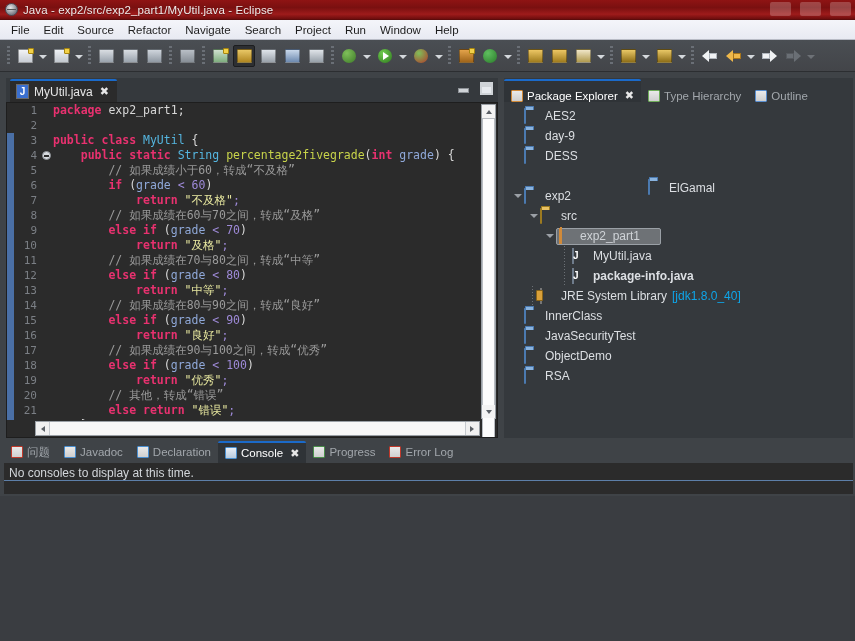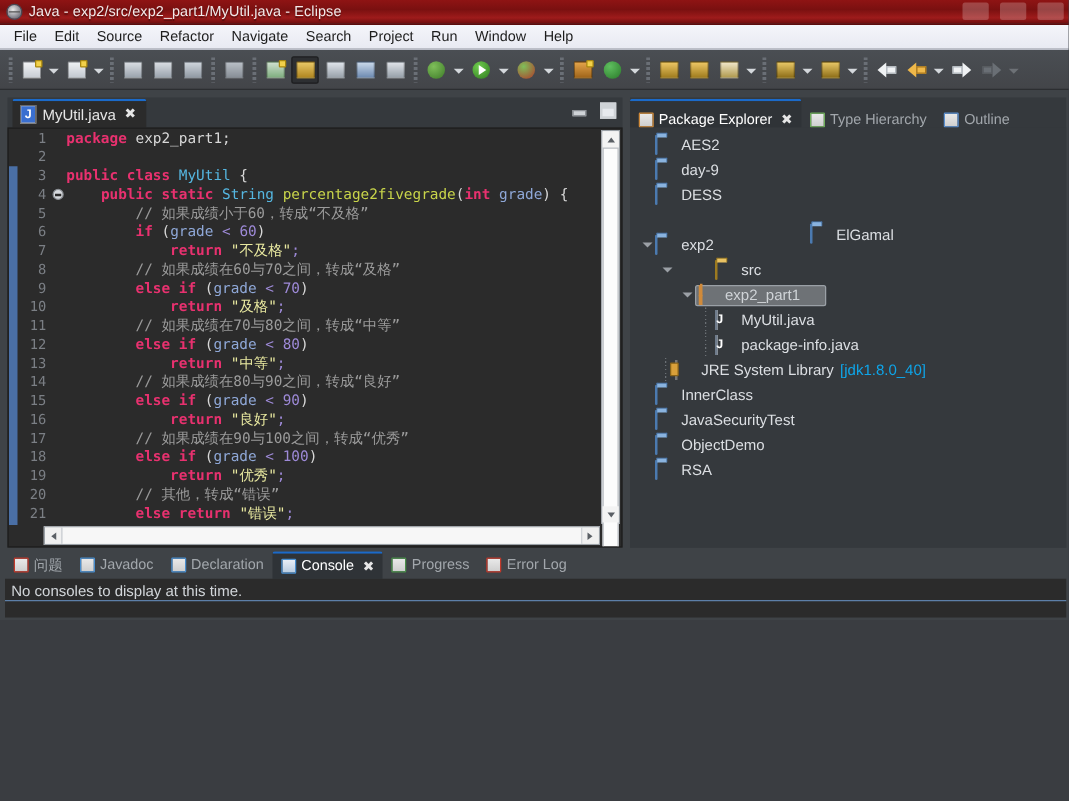--- a/index.html
+++ b/index.html
@@ -581,40 +581,40 @@
           </div>
           <div class="trow" style="padding-left: 6px;">
             <span class="twist open"></span>
             <span style="display: flex; align-items: center;">
               <span class="ticon"><span class="folder prj"></span></span>
               <span class="tlabel">exp2</span>
             </span>
           </div>
           <div class="trow" style="padding-left: 22px;">
             <span class="twist open"></span>
-            <span style="display: flex; align-items: center; margin-left: 32px;">
+            <span style="display: flex; align-items: center;">
               <span class="ticon"><span class="folder src"></span></span>
               <span class="tlabel">src</span>
             </span>
           </div>
           <div class="trow selected" style="padding-left: 38px;">
             <span class="twist open"></span>
             <span class="sel-box" style="display: flex; align-items: center;">
               <span class="ticon"><span class="pkg-ic"></span></span>
               <span class="tlabel" style="color: rgb(207, 211, 215);">exp2_part1</span>
             </span>
           </div>
           <div class="trow" style="padding-left: 54px;">
             <span class="twist dots"></span>
             <span style="display: flex; align-items: center;">
               <span class="ticon"><span class="jfile"></span></span>
               <span class="tlabel">MyUtil.java</span>
             </span>
           </div>
-          <div class="trow" style="padding-left: 54px;">
+          <div class="trow" style="padding-left: 54px; font-weight: bold;">
             <span class="twist dots"></span>
             <span style="display: flex; align-items: center;">
               <span class="ticon"><span class="jfile"></span></span>
               <span class="tlabel">package-info.java</span>
             </span>
           </div>
           <div class="trow" style="padding-left: 22px;">
             <span class="twist dots"></span>
             <span style="display: flex; align-items: center;">
               <span class="ticon"><span class="jre-ic"></span></span>

